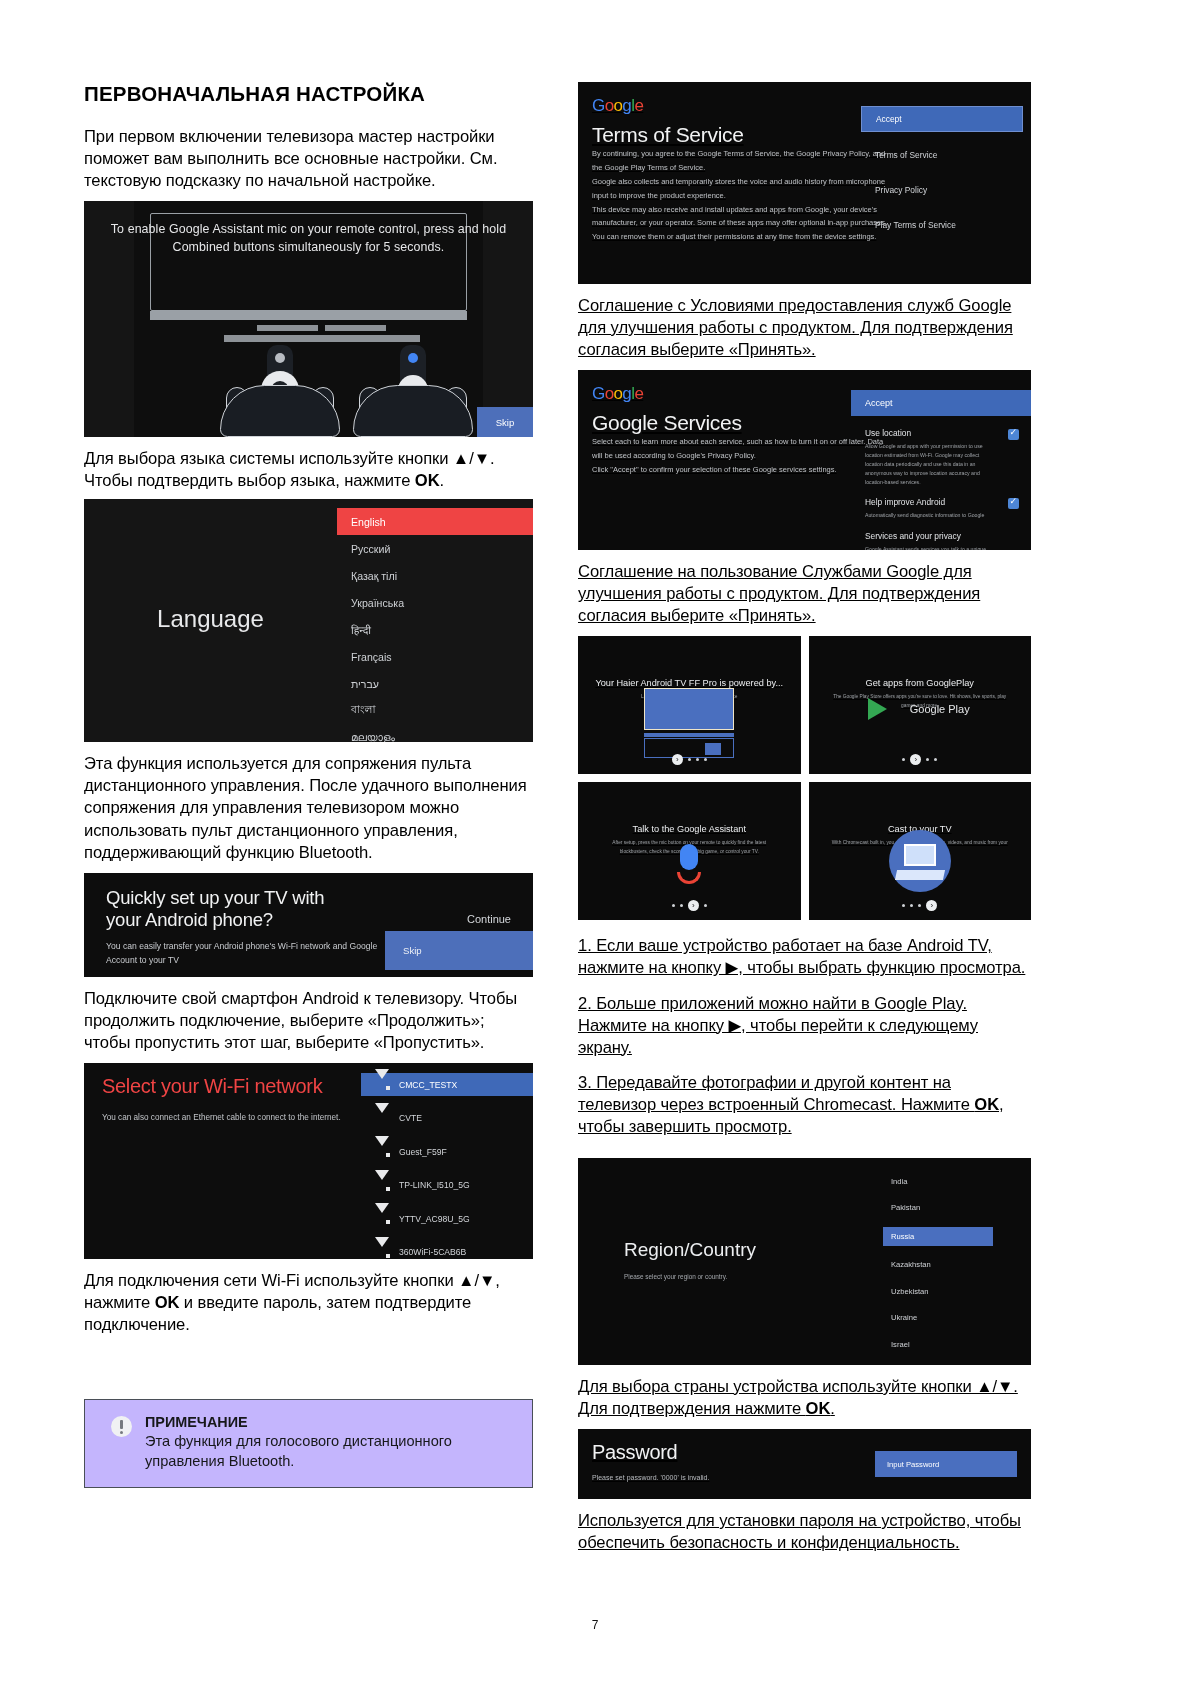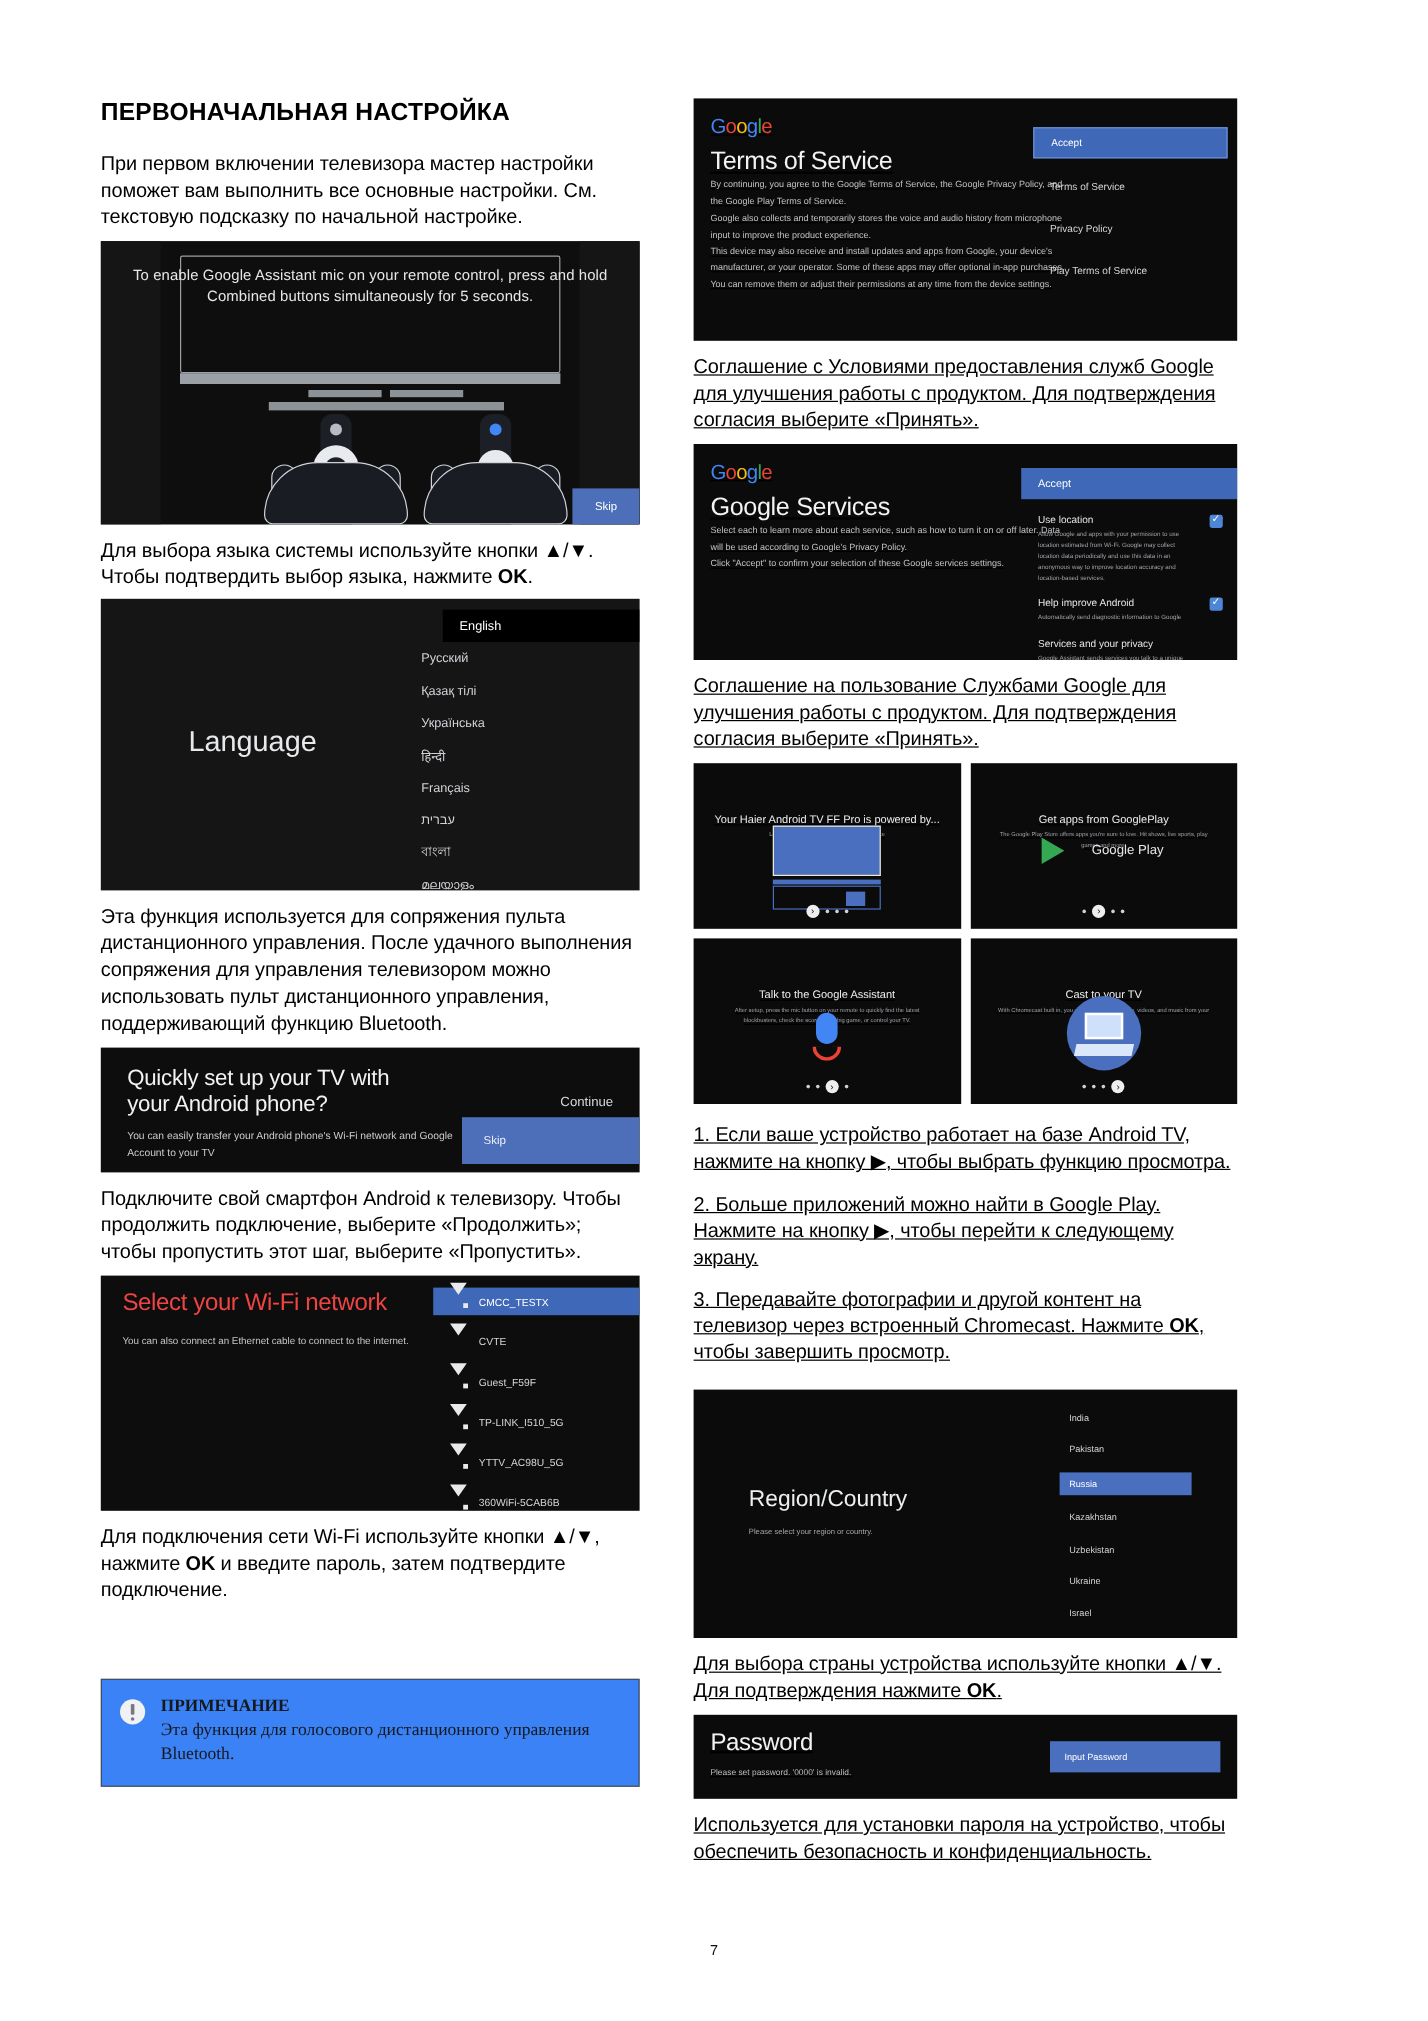--- a/index.html
+++ b/index.html
@@ -71,21 +71,21 @@
   
   .shot-lang { height: 243px; background:#151515; display:flex; }
   .shot-lang .left { flex:1; position:relative; }
   .shot-lang .left .title {
     position:absolute; left:0; right:0; top:50%; margin-top:-16px; text-align:center;
     font-size:24px; color:#e8e9eb; font-weight:300;
   }
   .lang-list { width:196px; padding-top:9px; }
   .lang-item { height:27px; display:flex; align-items:center; padding-left:14px;
                font-size:10.6px; color:#cfd2d6; }
-  .lang-item.sel { background:#000000; color:#fff;margin-left:32px; }
+  .lang-item.sel { background:#ef4444; color:#fff; }
 
   
   .shot-phone { height: 104px; background:#0d0d0d; position:relative; padding:14px 0 0 22px; }
   .shot-phone h2 { font-size:18.5px; font-weight:400; line-height:1.22; color:#f1f2f3; letter-spacing:-.2px;}
   .shot-phone .sub { font-size:8.6px; color:#c9ccd0; line-height:1.6; margin-top:8px; max-width:290px;}
   .shot-phone .continue { position:absolute; right:22px; top:40px; font-size:11px; color:#d4d7db; }
   .shot-phone .skipbar { position:absolute; right:0; top:58px; width:148px; height:39px;
                          background:#4d6fba; color:#eef1f6; font-size:9.6px; display:flex;
                          align-items:center; padding-left:18px;}
 
@@ -96,22 +96,22 @@
   .wifi-list { position:absolute; right:0; top:10px; width:172px; }
   .wifi-item { height:23.5px; display:flex; align-items:center; gap:10px; padding-left:14px;
                font-size:8.6px; color:#d2d5d9; margin-bottom:10px; }
   .wifi-item.sel { background:#3f69b8; color:#fff; }
   .wifi-ico { width:14px; height:11px; position:relative; flex:none; }
   .wifi-ico .tri { width:0;height:0;border-left:7px solid transparent;border-right:7px solid transparent;
                    border-top:10px solid #e9eaec; }
   .wifi-ico .lock{ position:absolute; right:-1px; bottom:0px; width:4px; height:4px; background:#e9eaec;}
 
   
-  .note { display:flex; gap:13px; background:#3b82f6; border:1.3px solid #4a4f57;
-          padding:14px 16px 16px 15px;font-family:Liberation Serif, serif; }
+  .note { display:flex; gap:13px; background:#c4b5fd; border:1.3px solid #4a4f57;
+          padding:14px 16px 16px 26px; }
   .note-ico { width:21px; height:21px; border-radius:50%; background:#f0f1f3; flex:none;
               position:relative; margin-top:2px; }
   .note-ico:before { content:""; position:absolute; left:9px; top:4px; width:3px;height:9px;
                      background:#76797f; border-radius:1px;}
   .note-ico:after  { content:""; position:absolute; left:9px; top:15px; width:3px;height:3px;
                      background:#76797f; border-radius:50%;}
   .note-title { font-size:14.4px; font-weight:bold; color:#17181a; margin-bottom:2px;}
   .note-text  { font-size:14.6px; line-height:1.35; color:#17181a; }
 
   

